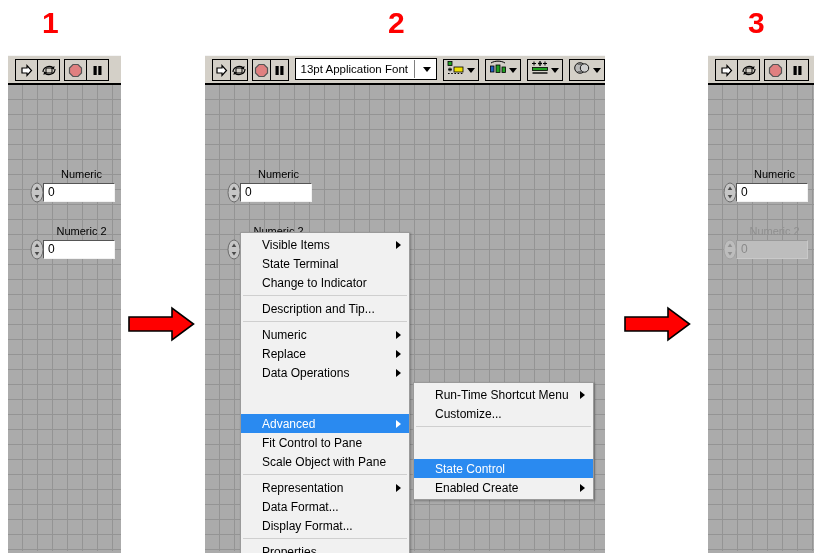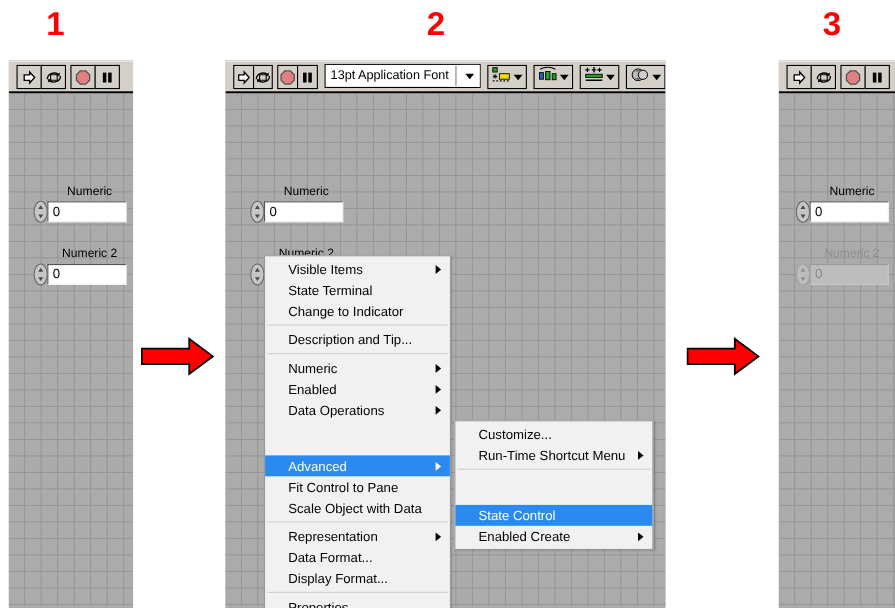--- a/index.html
+++ b/index.html
@@ -400,61 +400,61 @@
     <div class="msep"></div>
     <div class="mi">
       <span>Description and Tip...</span>
     </div>
     <div class="msep"></div>
     <div class="mi">
       <span>Numeric</span>
       <span class="sub"></span>
     </div>
     <div class="mi">
-      <span>Enabled</span>
+      <span>Replace</span>
       <span class="sub"></span>
     </div>
     <div class="mi">
       <span>Data Operations</span>
       <span class="sub"></span>
     </div>
     <div class="mi sel">
       <span>Advanced</span>
       <span class="sub"></span>
     </div>
     <div class="mi">
       <span>Fit Control to Pane</span>
     </div>
     <div class="mi">
-      <span>Scale Object with Data</span>
+      <span>Scale Object with Pane</span>
     </div>
     <div class="msep"></div>
     <div class="mi">
       <span>Representation</span>
       <span class="sub"></span>
     </div>
     <div class="mi">
       <span>Data Format...</span>
     </div>
     <div class="mi">
       <span>Display Format...</span>
     </div>
     <div class="msep"></div>
     <div class="mi">
       <span>Properties</span>
     </div>
   </div>
 
 <div class="menu" style="left:413px;top:382px;width:181px;" id="advanced-submenu">
     <div class="mi">
+      <span>Run-Time Shortcut Menu</span>
+      <span class="sub"></span>
+    </div>
+    <div class="mi">
       <span>Customize...</span>
-    </div>
-    <div class="mi">
-      <span>Run-Time Shortcut Menu</span>
-      <span class="sub"></span>
     </div>
     <div class="msep"></div>
     <div class="mi sel">
       <span>State Control</span>
     </div>
     <div class="mi">
       <span>Enabled Create</span>
       <span class="sub"></span>
     </div>
   </div>

